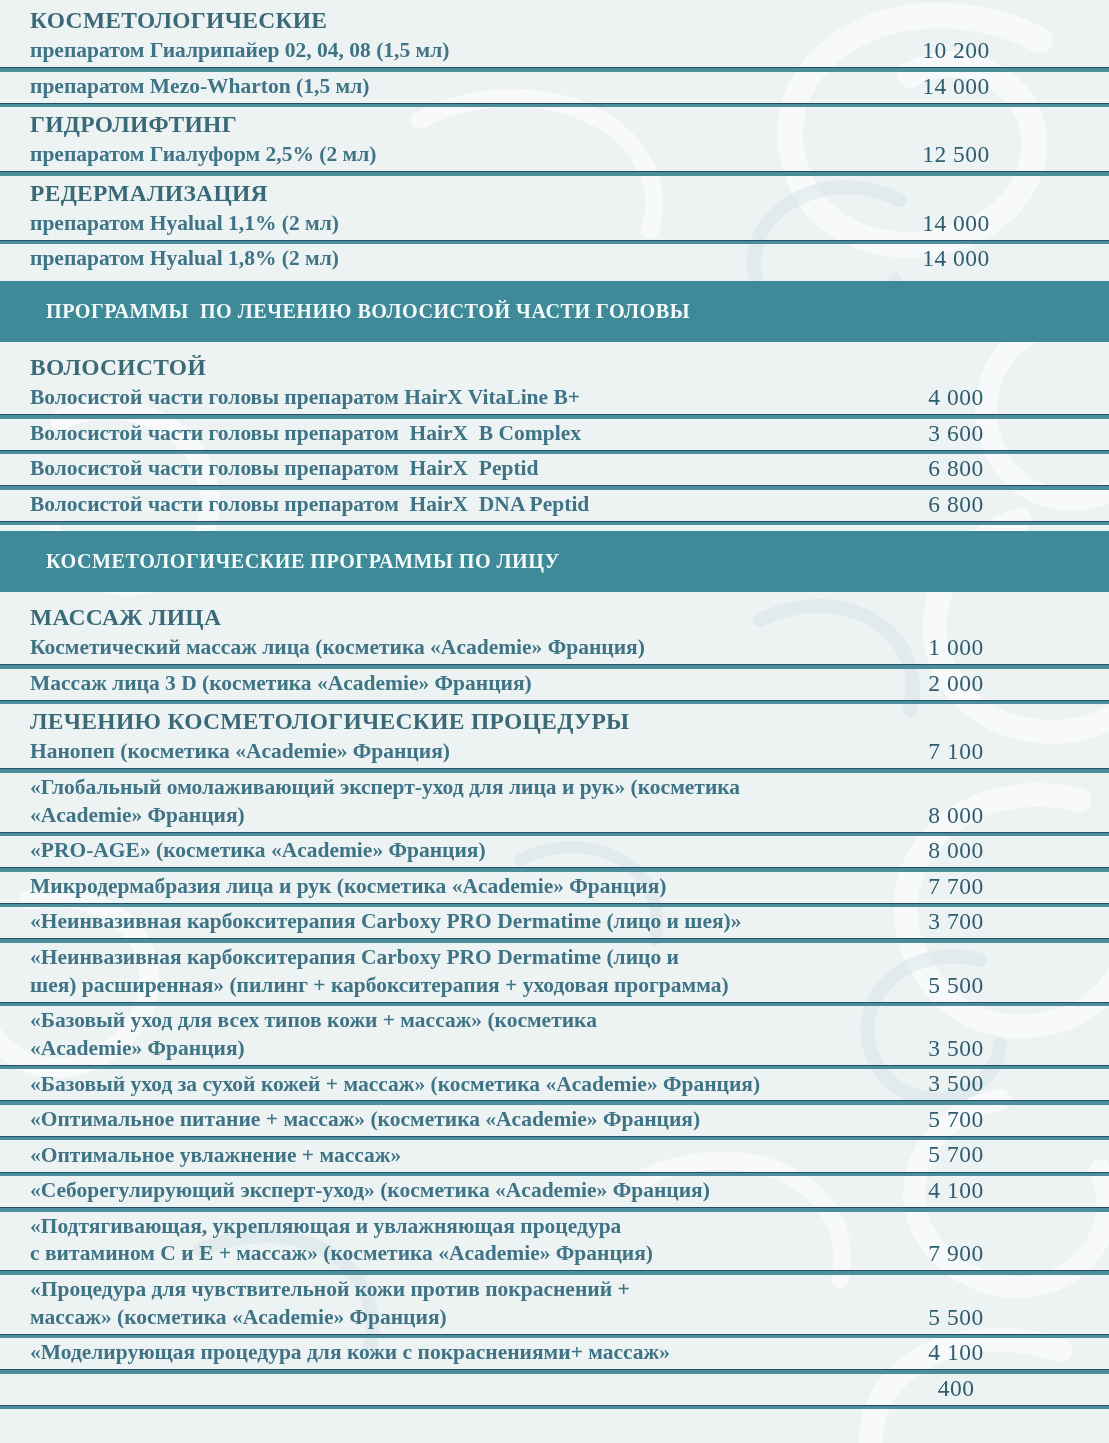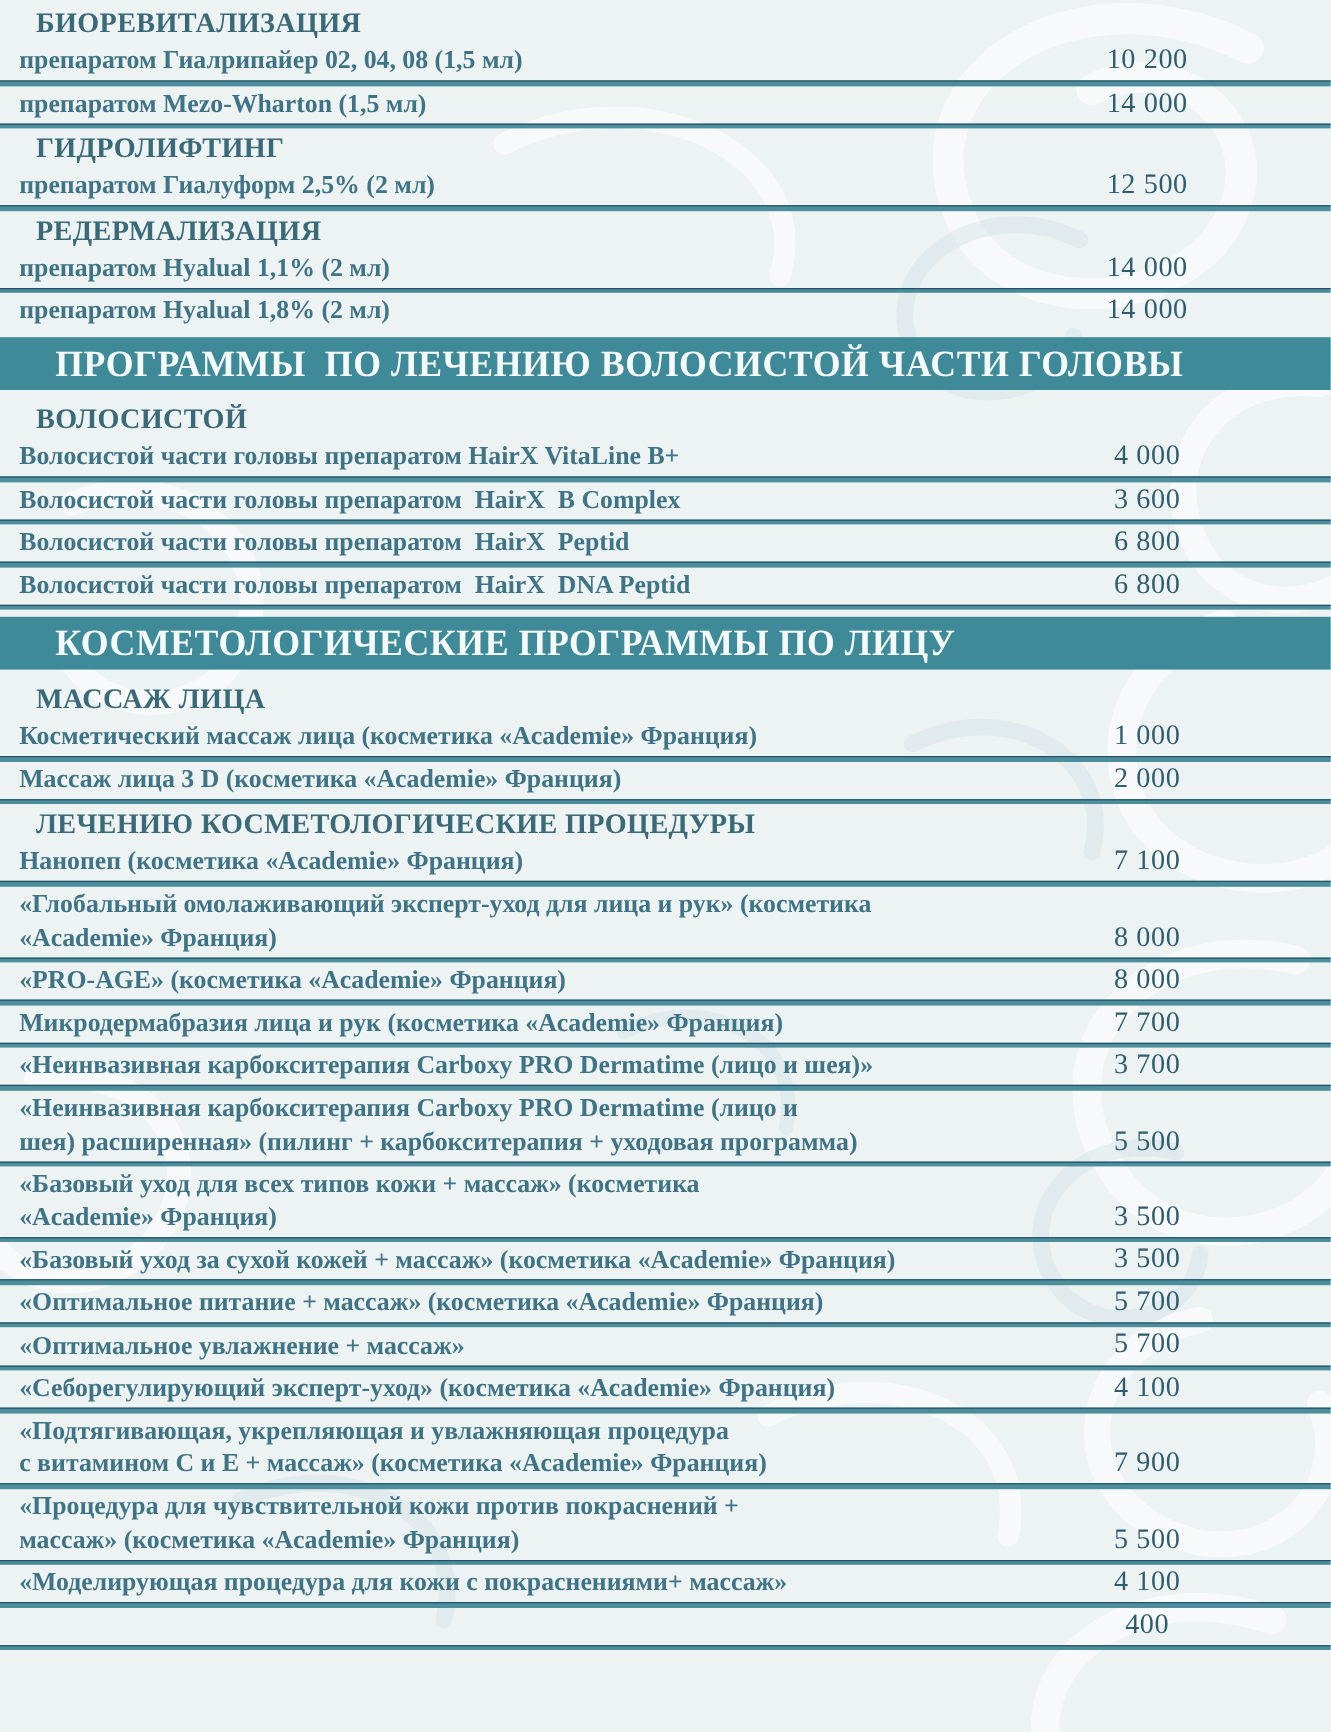--- a/index.html
+++ b/index.html
@@ -32,21 +32,21 @@
     padding: 4px 30px 2px 30px;
     letter-spacing: 0.3px;
   }
   .row {
     display: flex;
     align-items: flex-end;
     padding: 1px 0 2px 0;
   }
   .desc {
     flex: 1 1 auto;
-    padding-left: 16px;
+    padding-left: 30px;
     font-size: 21.5px;
     font-weight: bold;
     color: var(--item-text, #3e7486);
     line-height: 1.3;
     white-space: pre-wrap;
   }
   .price {
     flex: 0 0 130px;
     width: 130px;
     margin-right: 88px;
@@ -59,27 +59,27 @@
     letter-spacing: 0.5px;
   }
   .divider {
     height: 3.5px;
     background: var(--divider-teal, #4c8e9b);
     border-top: 1.5px solid var(--divider-dark, #235066);
   }
   .band {
     margin-top: 6px;
     margin-bottom: 8px;
-    height: 44px;
+    height: 61px;
     background: var(--band-bg, #3e8a98);
     color: var(--band-text, #f4f9f9);
     display: flex;
     align-items: center;
     padding-left: 46px;
-    font-size: 31px;
+    font-size: 21px;
     font-weight: bold;
     letter-spacing: 0.5px;
     white-space: pre-wrap;
   }
   .band span {
     display: inline-block;
     transform: scaleX(0.96);
     transform-origin: left center;
   }
 </style>
@@ -104,21 +104,21 @@
     <g fill="none" stroke="#d3e2e6" stroke-opacity="0.45" stroke-linecap="round">
       <path d="M 900 200 c -80 -40 -170 20 -140 90 c 25 55 120 45 135 -10" stroke-width="14"></path>
       <path d="M 760 620 c 80 -40 170 10 150 90" stroke-width="14"></path>
       <path d="M 980 960 c -80 -20 -140 50 -100 110 c 35 50 115 30 120 -25" stroke-width="14"></path>
       <path d="M 200 1250 c 90 -40 190 10 170 100" stroke-width="14"></path>
       <path d="M 520 860 c 70 -35 150 5 135 80" stroke-width="12"></path>
     </g>
   </svg>
 
   <div class="content">
-      <div class="subheader">БИОРЕВИТАЛИЗАЦИЯ</div>
+      <div class="subheader">КОСМЕТОЛОГИЧЕСКИЕ</div>
       <div class="row">
         <div class="desc"><div>препаратом Гиалрипайер 02, 04, 08 (1,5 мл)</div></div>
         <div class="price">10 200</div>
       </div>
       <div class="divider"></div>
       <div class="row">
         <div class="desc"><div>препаратом Mezo-Wharton (1,5 мл)</div></div>
         <div class="price">14 000</div>
       </div>
       <div class="divider"></div>

